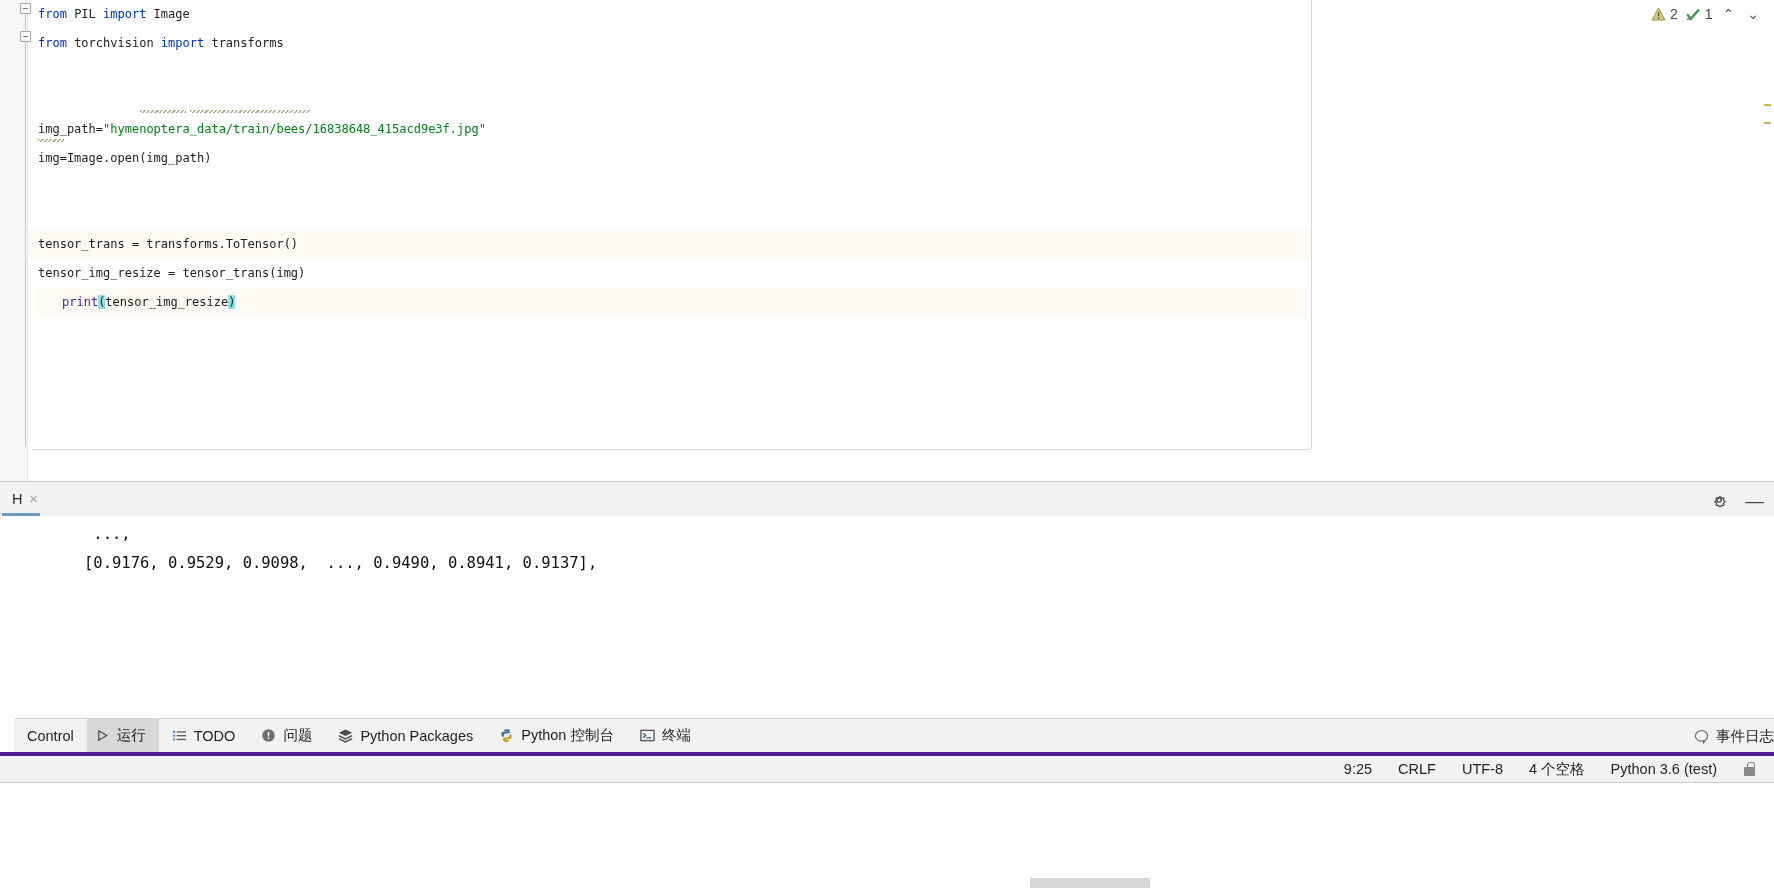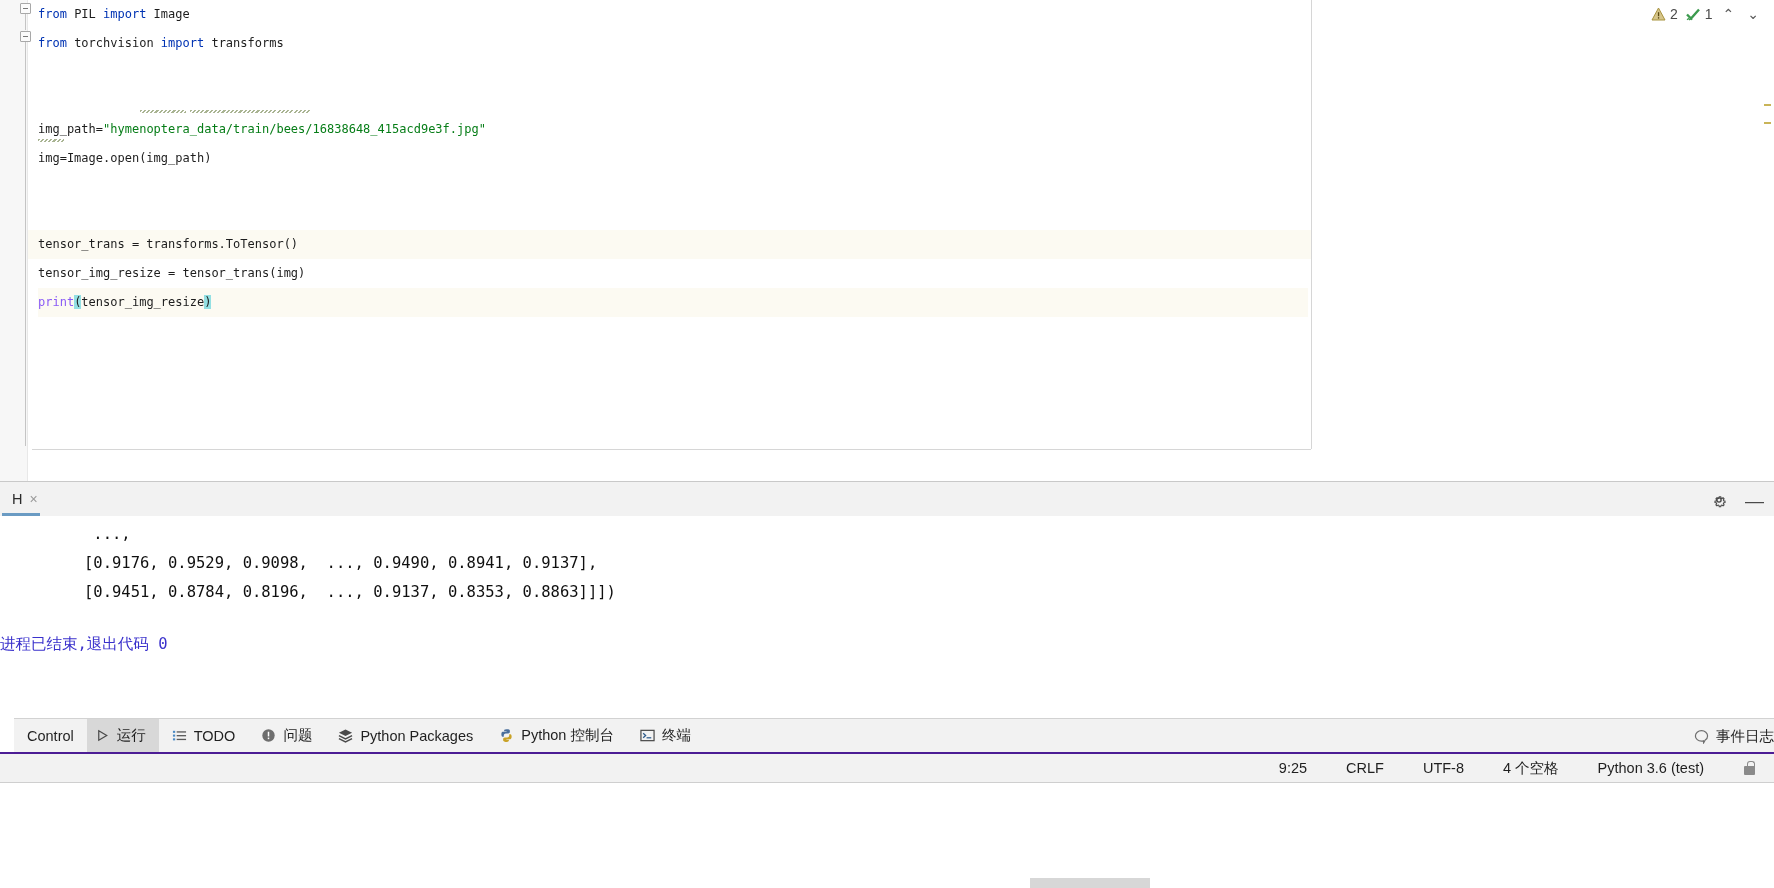--- a/index.html
+++ b/index.html
@@ -48,21 +48,21 @@
   .cline { height: 28.8px; position: relative; }
   .cline.current {
     background: #fcfaf2;
   }
   .hl-row {
     position: absolute; left: 28px; top: 230px; width: 1284px; height: 29px;
     background: #fcfaf2;
   }
   .kw  { color: #0033b3; font-weight: 400; }
   .str { color: #067d17; }
-  .fn  { color: #8b5cf6; }
+  .fn  { color: #4c1d95; margin-left: 24px; }
   .paren-hl { background: #93e0e3; }
   .squiggle {
     position: absolute; height: 3px;
     background-image: repeating-linear-gradient(135deg,
       #9aa77f 0 1.5px, transparent 1.5px 3px);
     opacity: .85;
   }
 
   
   .editor-vline {
@@ -148,23 +148,23 @@
   .tb-right {
     position: absolute; right: 14px; top: 0; height: 34px;
     display: flex; align-items: center; gap: 7px;
     font-size: 14.5px; color: #1f1f1f;
   }
 
   
   .statusbar {
     position: absolute; left: 0; top: 752px; width: 1774px; height: 30px;
     background: #f2f2f2;
-    border-top: 2px solid #4c1d95;
+    border-top: 4px solid #4c1d95;
     display: flex; align-items: center; justify-content: flex-end;
-    gap: 39px; padding-right: 18px;
+    gap: 26px; padding-right: 18px;
     font-size: 14.5px; color: #1f1f1f;
   }
   .lock-ico { width: 13px; height: 15px; position: relative; }
   .lock-ico::before {
     content:""; position:absolute; left:1px; top:5px; width:11px; height:9px;
     background:#8a8a8a; border-radius:1px;
   }
   .lock-ico::after {
     content:""; position:absolute; left:3.5px; top:0; width:6px; height:7px;
     border:1.6px solid #8a8a8a; border-bottom:none; border-radius:3px 3px 0 0;
@@ -252,21 +252,21 @@
       </div>
       <div class="hdr-right">
         <svg class="gear" viewBox="0 0 16 16">
           <path d="M8 5.2a2.8 2.8 0 100 5.6 2.8 2.8 0 000-5.6zm0 4.2a1.4 1.4 0 110-2.8 1.4 1.4 0 010 2.8z" fill="#4a4a4a"></path>
           <path d="M14 9.1l-1.3-.3a4.8 4.8 0 00-.35-.85l.7-1.15-1.0-1.0-1.15.7a4.8 4.8 0 00-.85-.35L9.75 4.8h-1.5l-.3 1.35a4.8 4.8 0 00-.85.35l-1.15-.7-1.0 1.0.7 1.15a4.8 4.8 0 00-.35.85L4 9.1v1.4l1.3.3a4.8 4.8 0 00.35.85l-.7 1.15 1.0 1.0 1.15-.7c.27.14.55.26.85.35l.3 1.35h1.5l.3-1.35c.3-.09.58-.21.85-.35l1.15.7 1.0-1.0-.7-1.15c.14-.27.26-.55.35-.85l1.3-.3z" fill="none" stroke="#4a4a4a" stroke-width="1.1"></path>
         </svg>
         <span class="minus-btn">—</span>
       </div>
     </div>
 
-    <div class="console" id="console-out"><div>          ...,</div><div>         [0.9176, 0.9529, 0.9098,  ..., 0.9490, 0.8941, 0.9137],</div><div>         [0.9451, 0.8784, 0.8196,  ..., 0.9137, 0.8353, 0.8863]]])</div><div class="exit">进程已结束,退出代码 0</div></div>
+    <div class="console" id="console-out"><div>          ...,</div><div>         [0.9176, 0.9529, 0.9098,  ..., 0.9490, 0.8941, 0.9137],</div></div>
   </div>
 
   <div class="toolbar" id="toolbar">
       <div class="tb-item">
         <span>Control</span>
       </div>
       <div class="tb-item run-btn">
         <svg width="15" height="15" viewBox="0 0 16 16">
           <path d="M4 3 L12.5 8 L4 13 Z" fill="none" stroke="#4a4a4a" stroke-width="1.3"></path>
         </svg>

